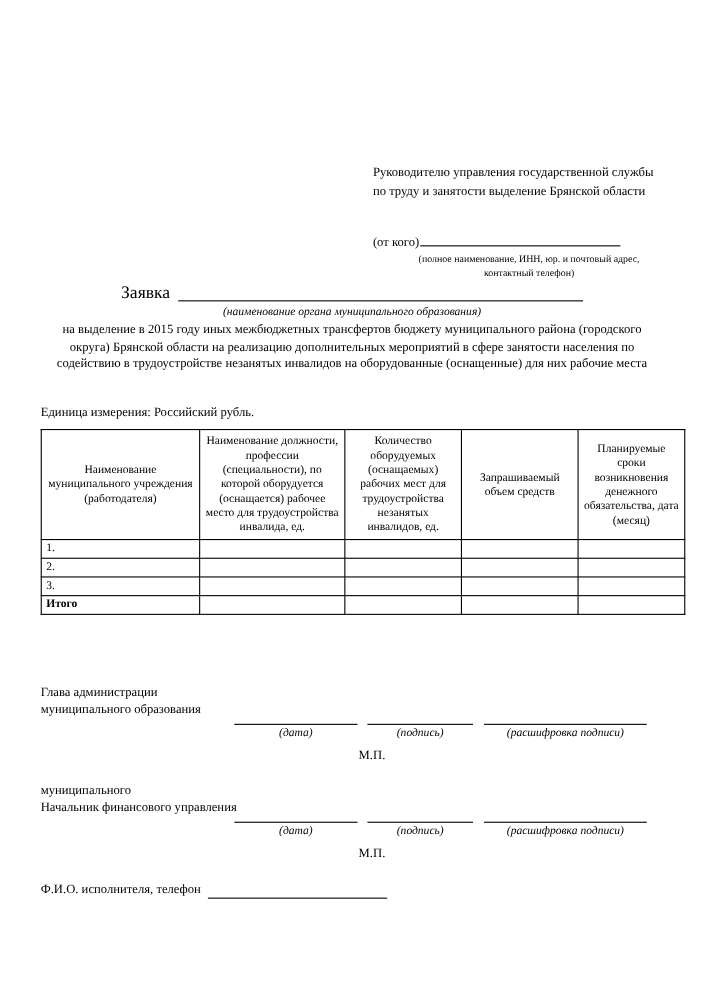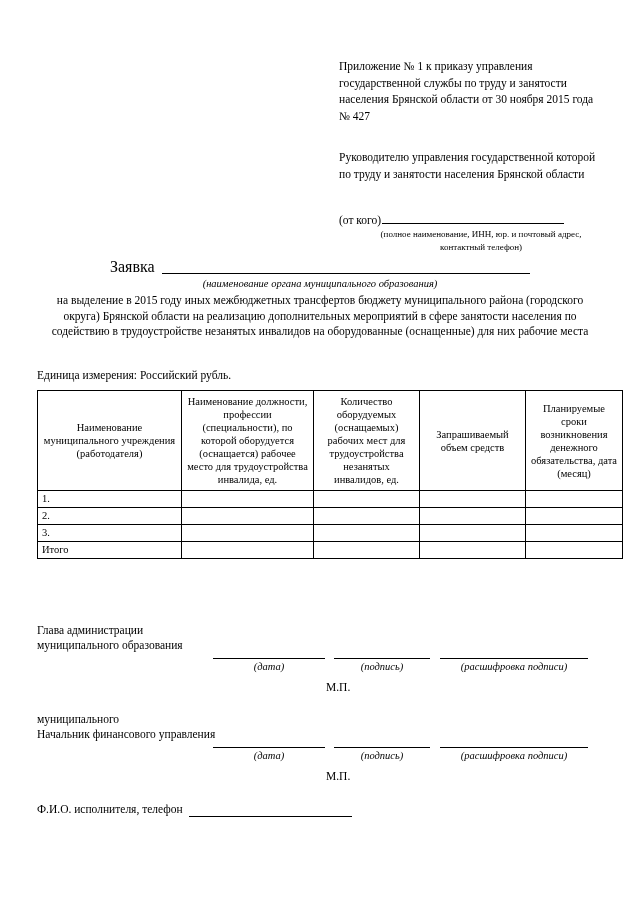--- a/index.html
+++ b/index.html
@@ -146,21 +146,21 @@
     line-height: 13px;
     padding: 4px 3px;
   }
   .grid td {
     height: 11px;
     padding: 2px 4px;
     vertical-align: middle;
     line-height: 12px;
   }
   .grid td.total {
-    font-weight: normal;
+    font-weight: bold;
   }
   .col-1 { width: 144px; }
   .col-2 { width: 132px; }
   .col-3 { width: 106px; }
   .col-4 { width: 106px; }
   .col-5 { width: 97px; }
 
   
   .sig-block {
     position: absolute;
@@ -227,23 +227,22 @@
     border-bottom: 1px solid #000;
     height: 12px;
     margin-left: 6px;
   }
 </style>
 </head>
 <body>
 
 <div class="page">
 
-  <div class="appendix-ref">Приложение № 1 к приказу управления государственной службы по труду и занятости населения Брянской области от 30 ноября 2015 года № 427</div>
-
-  <div class="addressee">Руководителю управления государственной которой по труду и занятости населения Брянской области</div>
+
+  <div class="addressee">Руководителю управления государственной службы по труду и занятости выделение Брянской области</div>
 
   <div class="from-block">
     <div class="from-line"><span>(от кого)</span><span class="rule"></span></div>
     <div class="from-caption">(полное наименование, ИНН, юр. и почтовый адрес,</div>
     <div class="from-caption">контактный телефон)</div>
   </div>
 
   <div class="zayavka-row">
     <span class="zayavka-label">Заявка</span>
     <span class="zayavka-rule"></span>

